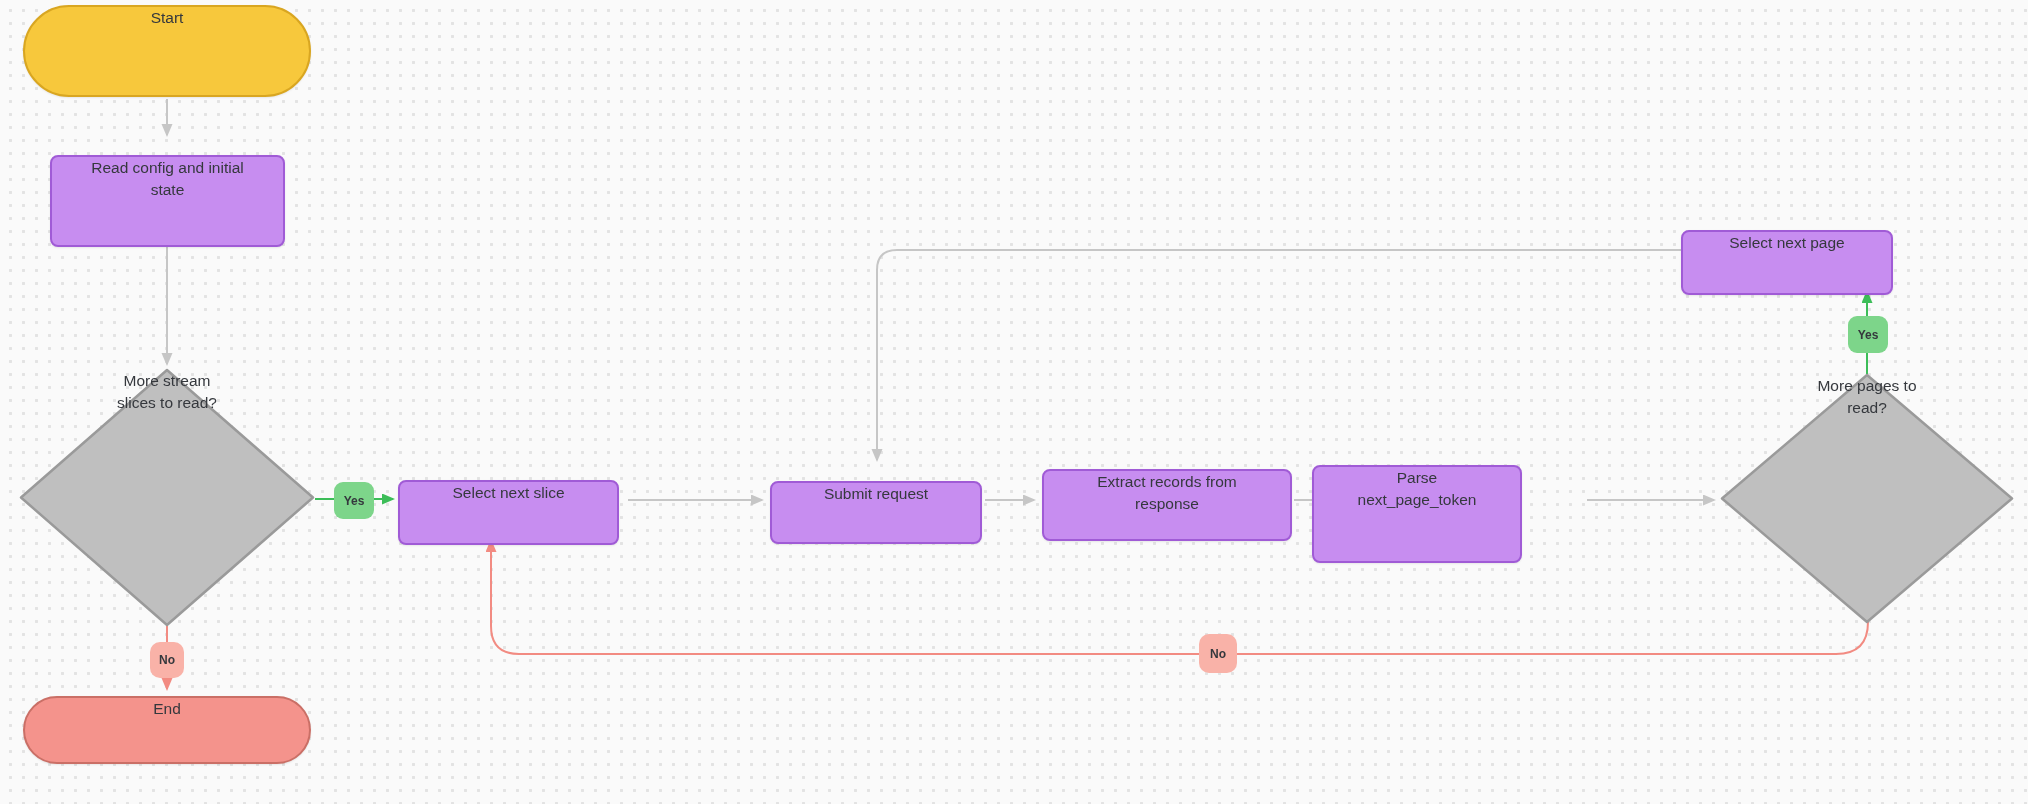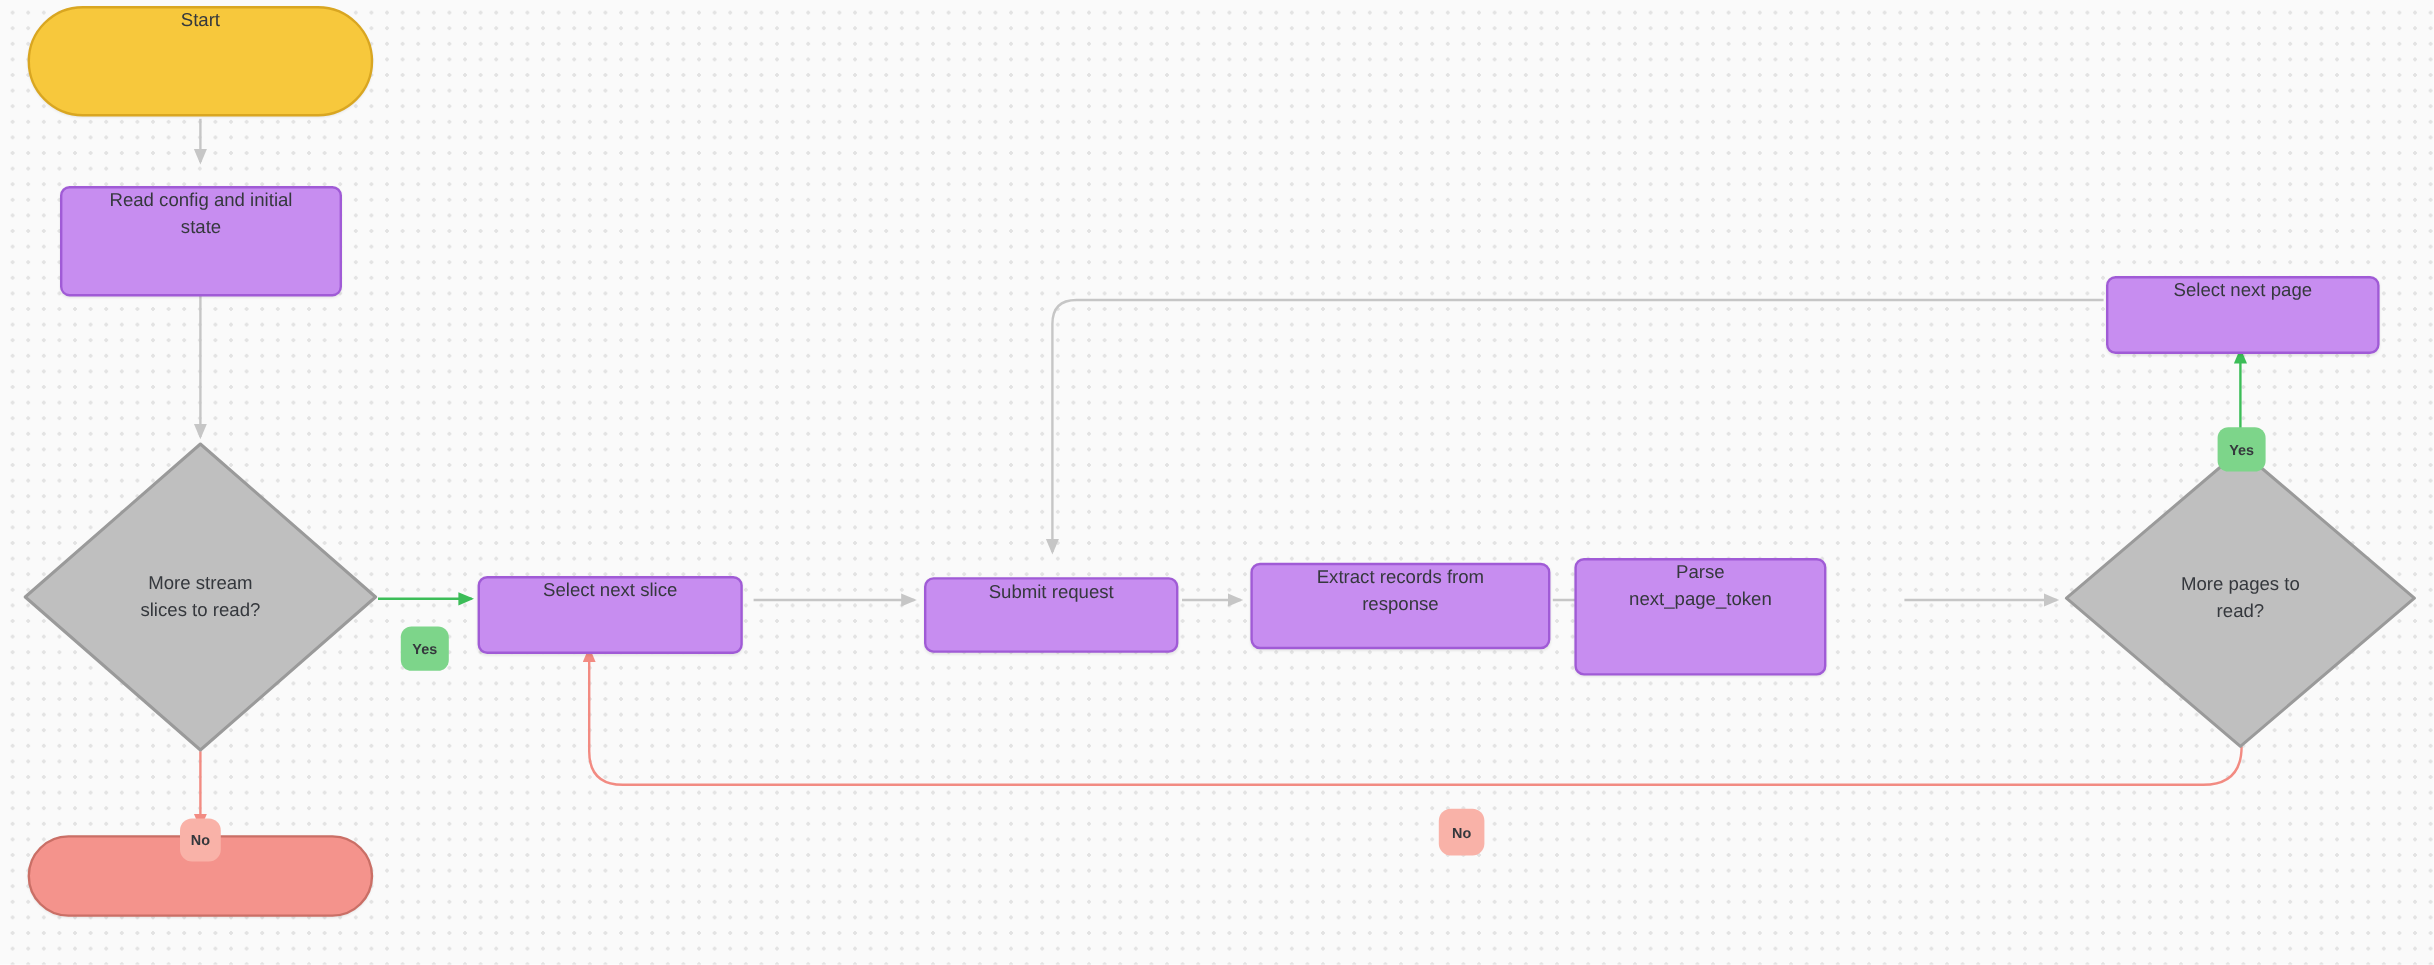--- a/index.html
+++ b/index.html
@@ -36,26 +36,26 @@
     text-align:center;color:var(--label-text);
     font-size:15.5px;font-weight:500;line-height:1.42;
     box-shadow:0 1px 2px rgba(0,0,0,0.08);
   }
   .node-label{white-space:pre-line;}
   .stadium{border-radius:46px;border:2.5px solid;}
   .start{background:var(--start-fill);border-color:var(--start-border);}
   .end{background:var(--end-fill);border-color:var(--end-border);}
   .process{background:var(--process-fill);border:2px solid var(--process-border);border-radius:8px;margin-top:12px;}
   .decision-label{
-    position:absolute;display:flex;align-items:center;justify-content:center;
+    position:absolute;display:flex;justify-content:center;
     text-align:center;color:var(--label-text);font-size:15.5px;font-weight:500;line-height:1.42;
   }
   .badge{
     position:absolute;display:flex;align-items:center;justify-content:center;
-    font-size:12px;font-weight:600;color:var(--label-text);margin-top:40px;
+    font-size:12px;font-weight:600;color:var(--label-text);
   }
   .badge-yes{background:var(--yes-badge);border-radius:9px;}
   .badge-no{background:var(--no-badge);border-radius:10px;text-align:right;}
 </style>
 </head>
 <body>
 
 <div class="canvas">
 
   <svg class="wires">
@@ -119,21 +119,21 @@
   <div class="node process" style="left:1312px;top:453px;width:210px;height:98px">
     <span class="node-label">Parse
 next_page_token</span>
   </div>
 
   <div class="decision-label" style="left:1722px;top:375px;width:290px;height:247px">
     <span class="node-label">More pages to
 read?</span>
   </div>
 
-  <div class="node process" style="left:1755px;top:218px;width:228px;height:65px">
+  <div class="node process" style="left:1681px;top:218px;width:212px;height:65px">
     <span class="node-label">Select next page</span>
   </div>
 
   <div class="node stadium end" style="left:23px;top:696px;width:288px;height:68px">
     <span class="node-label">End</span>
   </div>
 
   <div class="badge badge-yes" style="left:334px;top:482px;width:40px;height:37px">Yes</div>
 
   <div class="badge badge-no" style="left:150px;top:642px;width:34px;height:36px">No</div>

